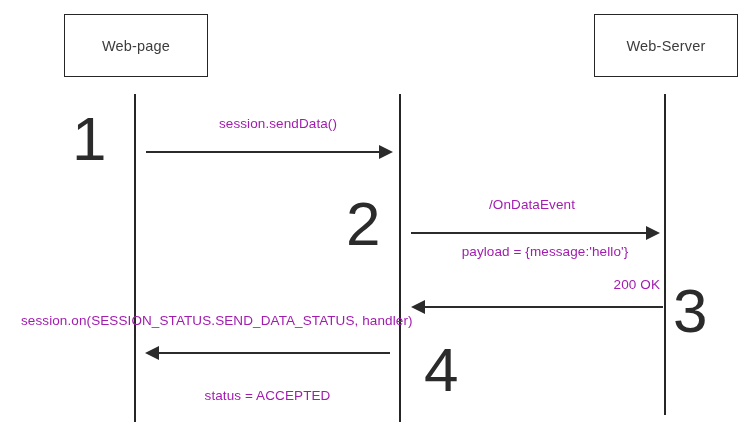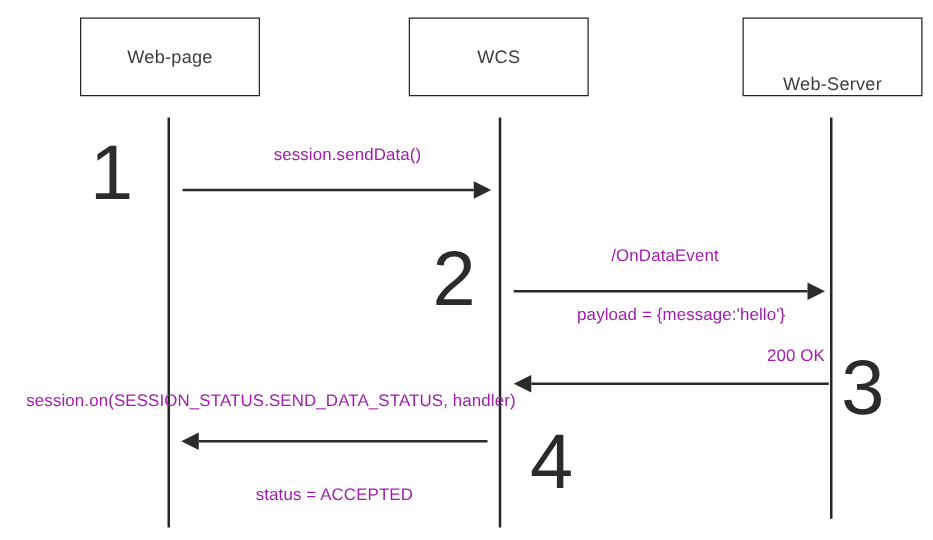--- a/index.html
+++ b/index.html
@@ -79,25 +79,22 @@
 </style>
 </head>
 <body>
 
 <div id="diagram">
 
   <div class="lane-box" style="left:64px; top:14px; width:144px; height:63px;">
     <span class="lane-label">Web-page</span>
   </div>
 
-  <div class="lane-box" style="left:327px; top:14px; width:144px; height:63px;">
-    <span class="lane-label">WCS</span>
-  </div>
 
-  <div class="lane-box" style="left:594px; top:14px; width:144px; height:63px;align-items:flex-end;">
+  <div class="lane-box" style="left:594px; top:14px; width:144px; height:63px;">
     <span class="lane-label">Web-Server</span>
   </div>
 
   <div class="lifeline" style="left:134px; top:94px; height:328px;"></div>
   <div class="lifeline" style="left:399px; top:94px; height:328px;"></div>
   <div class="lifeline" style="left:664px; top:94px; height:321px;"></div>
 
   <div class="step-number" style="left:72px; top:108px;">1</div>
   <div class="msg-label centered" style="left:148px; top:116px; width:260px;">session.sendData()</div>
   <div class="msg-arrow" style="left:146px; top:151px; width:233px;"></div>

